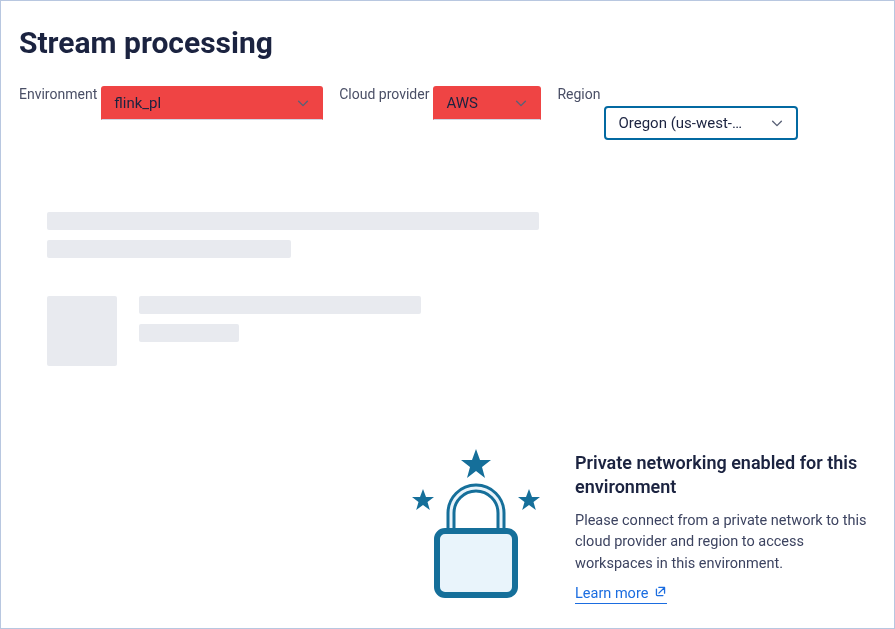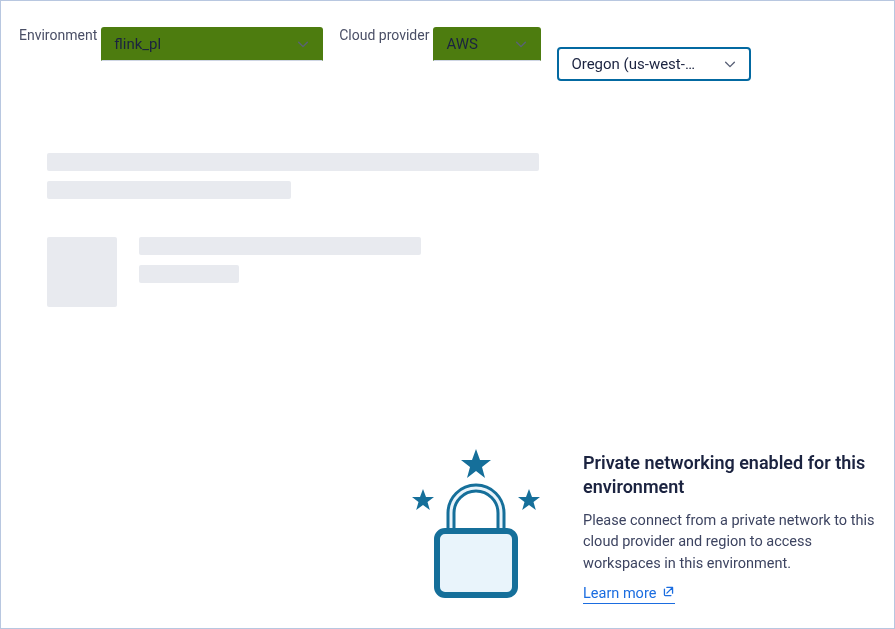--- a/index.html
+++ b/index.html
@@ -33,21 +33,21 @@
     gap: 4px;
   }
   .filter-label {
     font-size: 14px;
     color: #4a4f66;
   }
   .select {
     display: flex;
     align-items: center;
     justify-content: space-between;
-    background: #4d7c0f;
+    background: #ef4444;
     border: 1px solid transparent;
     border-bottom: 1px solid #cfd6e4;
     height: 34px;
     padding: 0 12px;
     font-size: 15px;
     color: #1b2340;
     cursor: pointer;
     border-radius: 3px 3px 0 0;
   }
   .select.env { width: 222px; }
@@ -84,21 +84,21 @@
   .sk-col { display:flex; flex-direction:column; gap:10px; }
   .sk-3 { width: 282px; height: 18px; }
   .sk-4 { width: 100px; height: 18px; }
 
   .callout {
     position: absolute;
     left: 400px;
     top: 444px;
     width: 480px;
     display: flex;
-    gap: 32px;
+    gap: 24px;
     align-items: flex-start;
   }
   .lock-illustration {
     width: 150px;
     flex-shrink: 0;
     display:flex;
     justify-content:center;
   }
   .callout-text {
     flex: 1;
@@ -128,20 +128,21 @@
     padding-bottom: 1px;
     cursor: pointer;
   }
   .ext-icon { width:13px; height:13px; }
 </style>
 </head>
 <body>
 
 <div class="frame">
 
+  <h1 class="page-title">Stream processing</h1>
 
   <div class="filters">
 
     <div class="filter">
       <span class="filter-label">Environment</span>
       <div class="select env">
         <span class="value">flink_pl</span>
         <span class="chevron">
           <svg viewBox="0 0 16 16" width="14" height="14">
               <path d="M3 6l5 5 5-5" fill="none" stroke="#5a6177" stroke-width="1.6" stroke-linecap="round" stroke-linejoin="round"></path>
@@ -156,20 +157,21 @@
         <span class="value">AWS</span>
         <span class="chevron">
           <svg viewBox="0 0 16 16" width="14" height="14">
               <path d="M3 6l5 5 5-5" fill="none" stroke="#5a6177" stroke-width="1.6" stroke-linecap="round" stroke-linejoin="round"></path>
             </svg>
         </span>
       </div>
     </div>
 
     <div class="filter">
+      <span class="filter-label">Region</span>
       <div class="select region">
         <span class="value">Oregon (us-west-…</span>
         <span class="chevron">
           <svg viewBox="0 0 16 16" width="14" height="14">
               <path d="M3 6l5 5 5-5" fill="none" stroke="#5a6177" stroke-width="1.6" stroke-linecap="round" stroke-linejoin="round"></path>
             </svg>
         </span>
       </div>
     </div>
 

